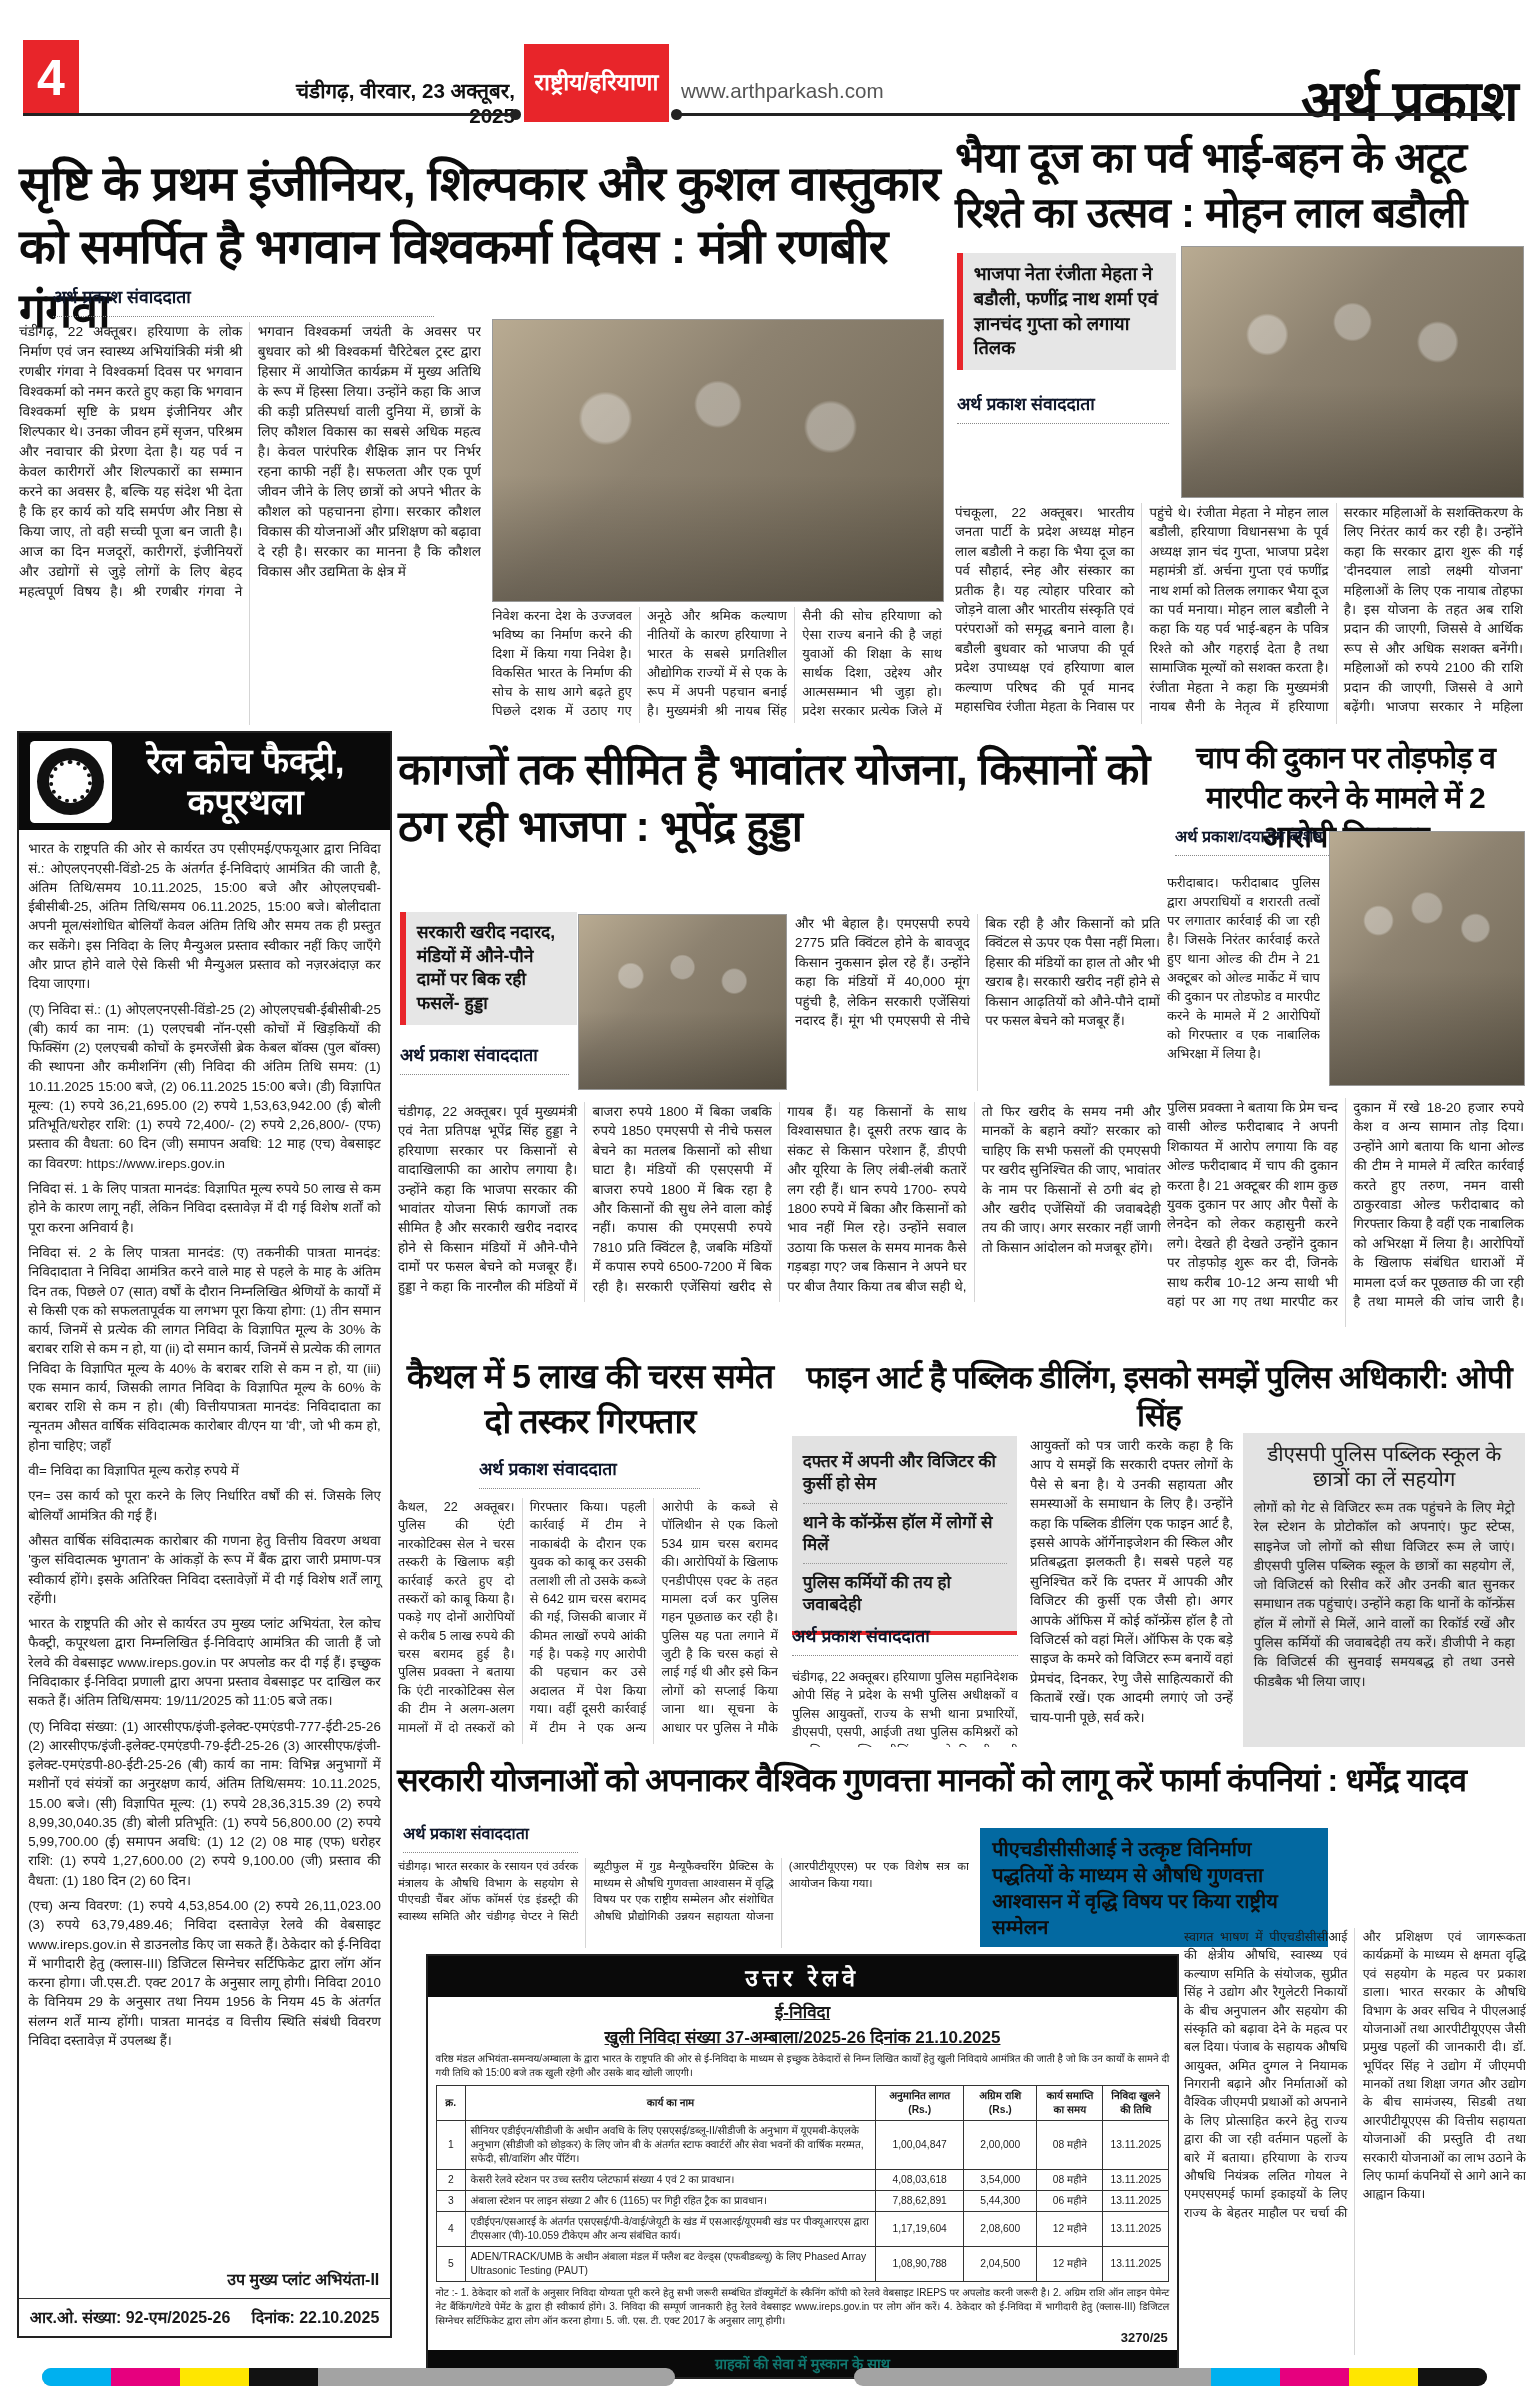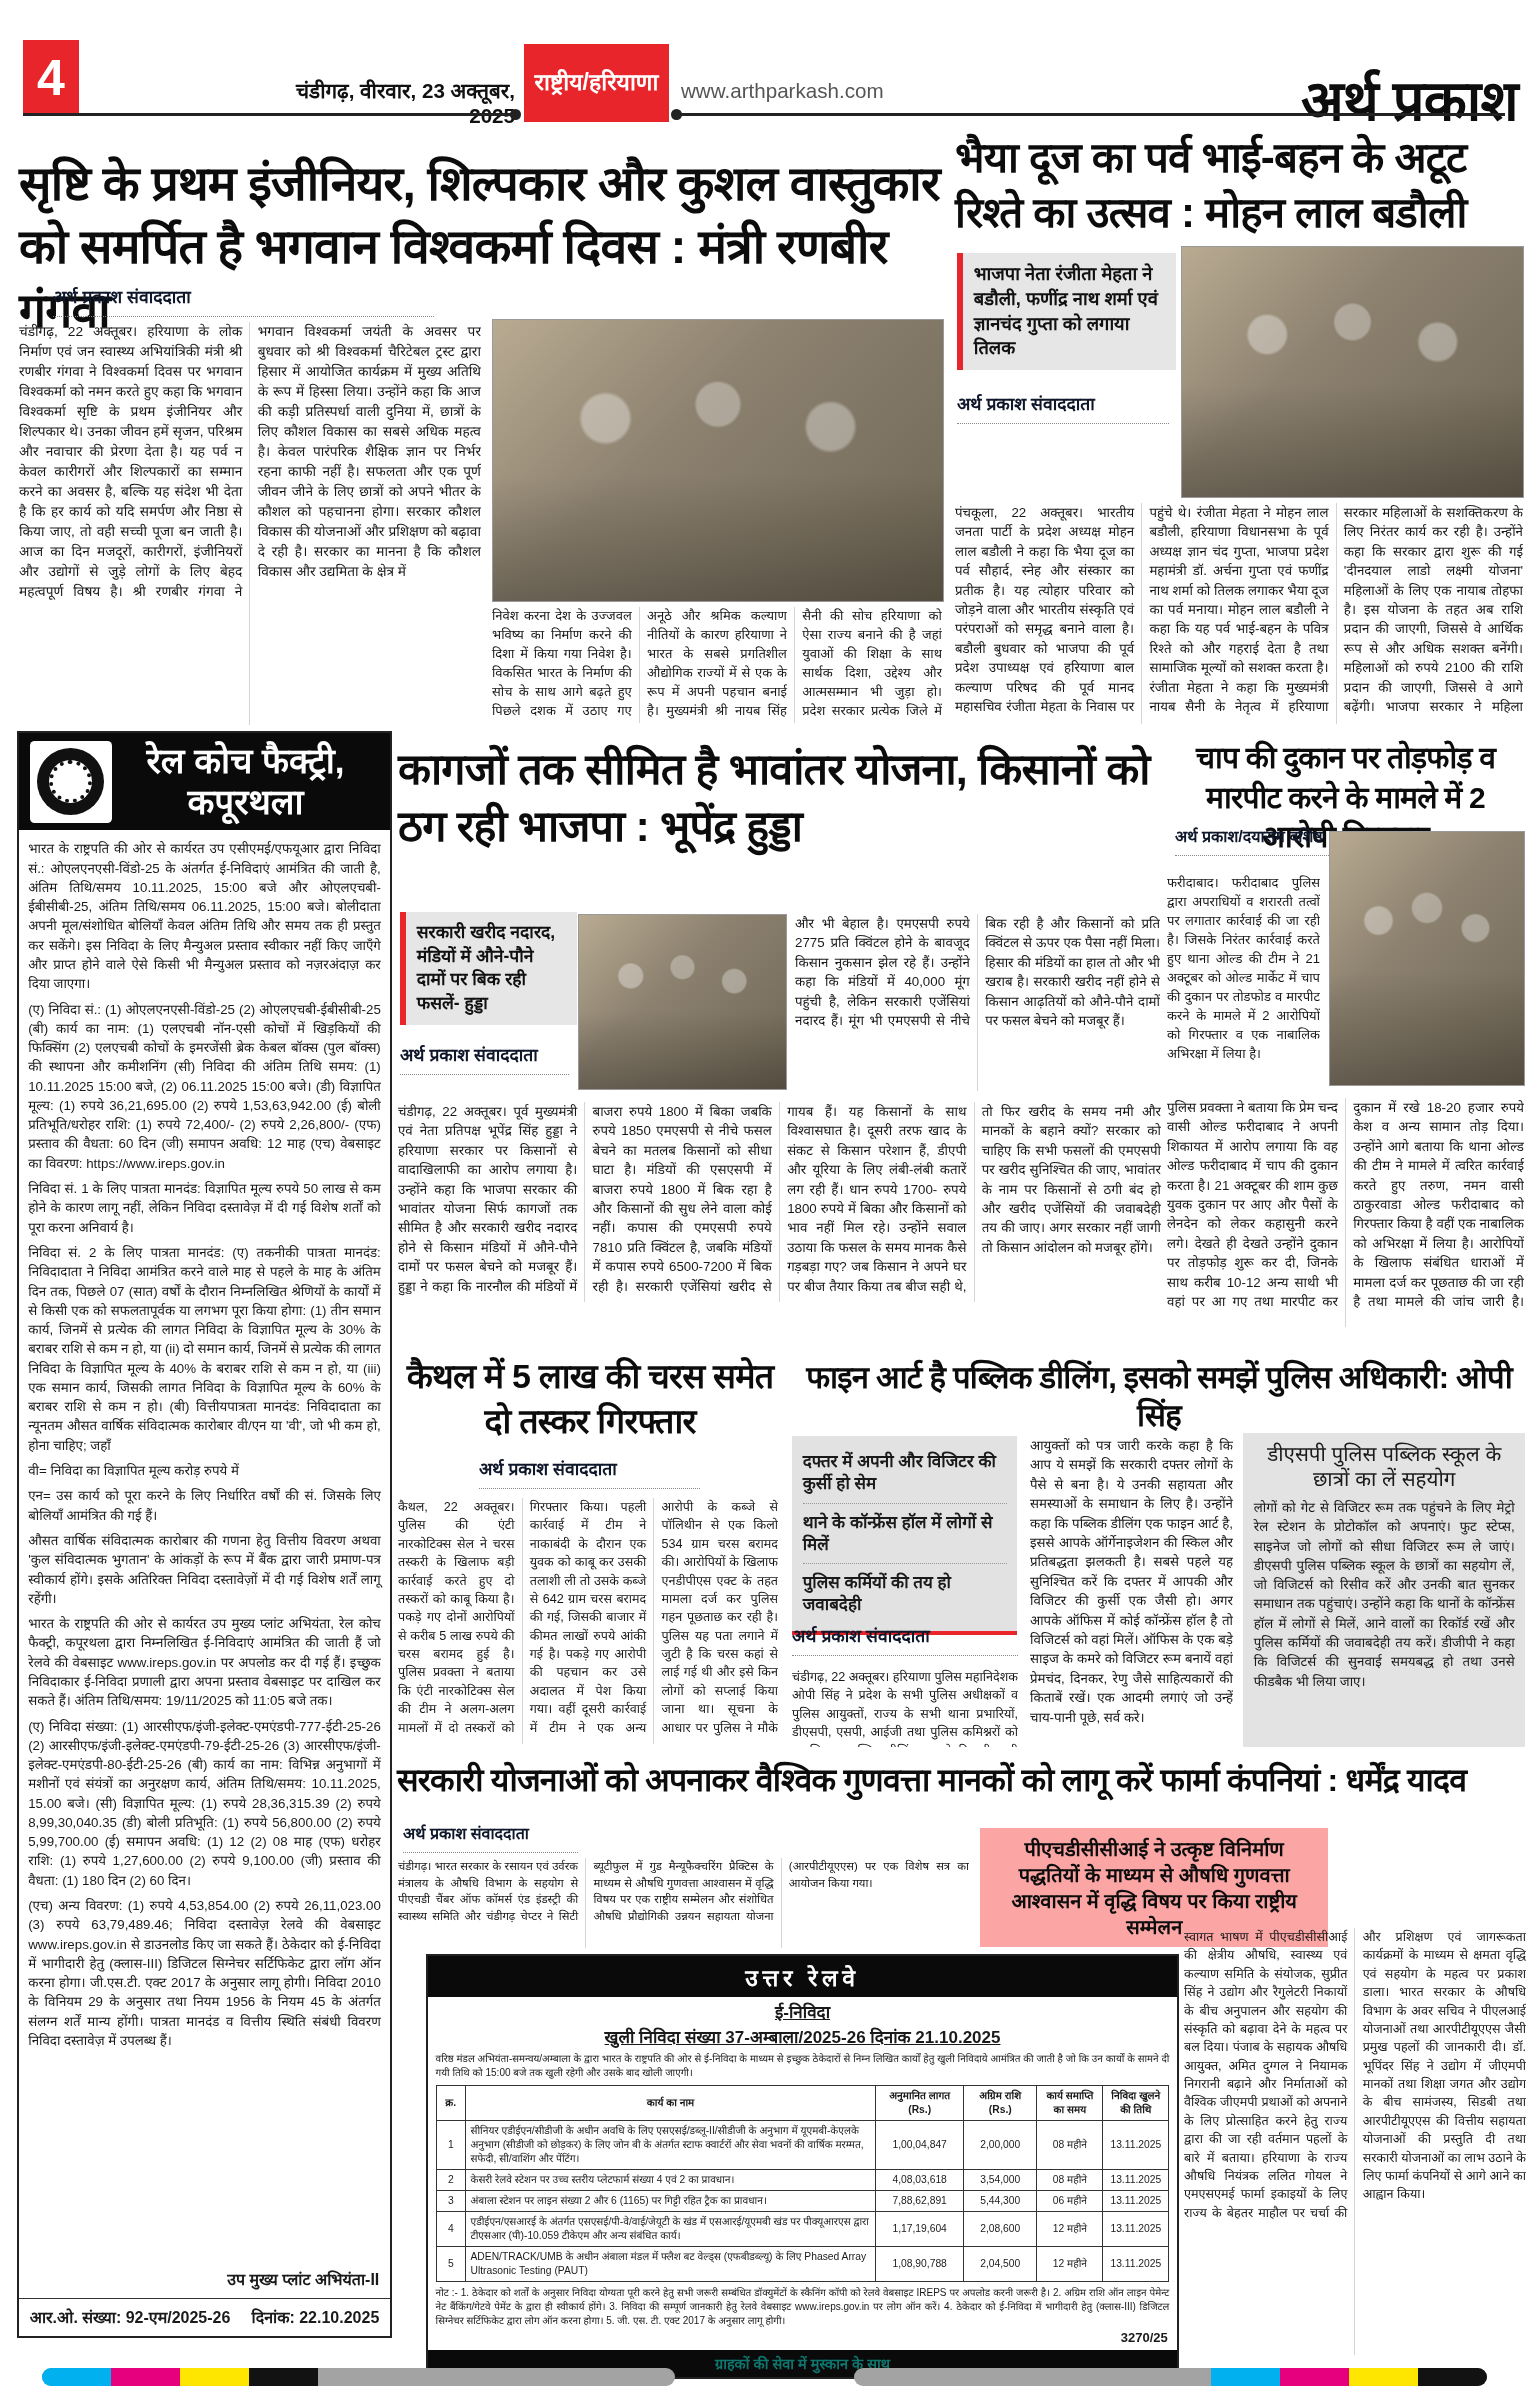--- a/index.html
+++ b/index.html
@@ -38,21 +38,21 @@
   .rail-logo .ring{width:67px;height:67px;border-radius:50%;background:#111;display:flex;align-items:center;justify-content:center;}
   .rail-logo .hub{width:35px;height:35px;border-radius:50%;background:#fff;border:4.6px dotted #111;}
   .tender-body{flex:1;padding:9.2px 9.2px 4.6px 9.2px;font-size:13.3px;line-height:1.45;text-align:justify;}
   .tender-body p{margin:0 0 6.1px 0;}
   .tender-sign{text-align:right;font-weight:bold;font-size:16px;padding:3.1px 10.7px 7.6px 0;}
   .tender-foot{border-top:1.5px solid #333;display:flex;justify-content:space-between;font-weight:bold;font-size:16px;padding:7.6px 10.7px;}
   
   .bulletbox{background:#e2e2e2;padding:7.6px 10.7px;border-bottom:4.6px solid #e8252a;}
   .bulletbox .b-item{font-weight:bold;font-size:17px;line-height:1.3;padding:7.6px 0;border-bottom:1.5px dotted #999;}
   .bulletbox .b-item:last-child{border-bottom:none;}
-  .subheadbox{background:#fca5a5;padding:7.6px 12.2px;font-weight:800;font-size:20px;line-height:1.3;text-align:center;color:#0d0d0d;}
+  .subheadbox{background:#0369a1;padding:7.6px 12.2px;font-weight:800;font-size:20px;line-height:1.3;color:#0d0d0d;}
   .graypanel{background:#e3e3e3;padding:7.6px 10.7px;}
   .graypanel .gp-title{font-weight:400;font-size:20.6px;text-align:center;line-height:1.25;margin-bottom:6.1px;}
   .graypanel .gp-text{font-size:13.3px;line-height:1.45;text-align:justify;}
   
   .nr-box{border:2.3px solid #222;background:#fff;}
   .nr-head{background:#0a0a0a;color:#fff;text-align:center;font-weight:800;font-size:23px;letter-spacing:4.6px;padding:4.6px 0;}
   .nr-sub{text-align:center;font-weight:bold;font-size:17px;text-decoration:underline;padding:3.1px 0 0 0;}
   .nr-no{text-align:center;font-weight:bold;font-size:17px;text-decoration:underline;padding:1.5px 0 4.6px 0;}
   .nr-intro{font-size:10px;line-height:1.4;text-align:justify;padding:0 7.6px 4.6px 7.6px;}
   table.nr{border-collapse:collapse;width:calc(100% - 15.3px);margin:0 7.6px;}

